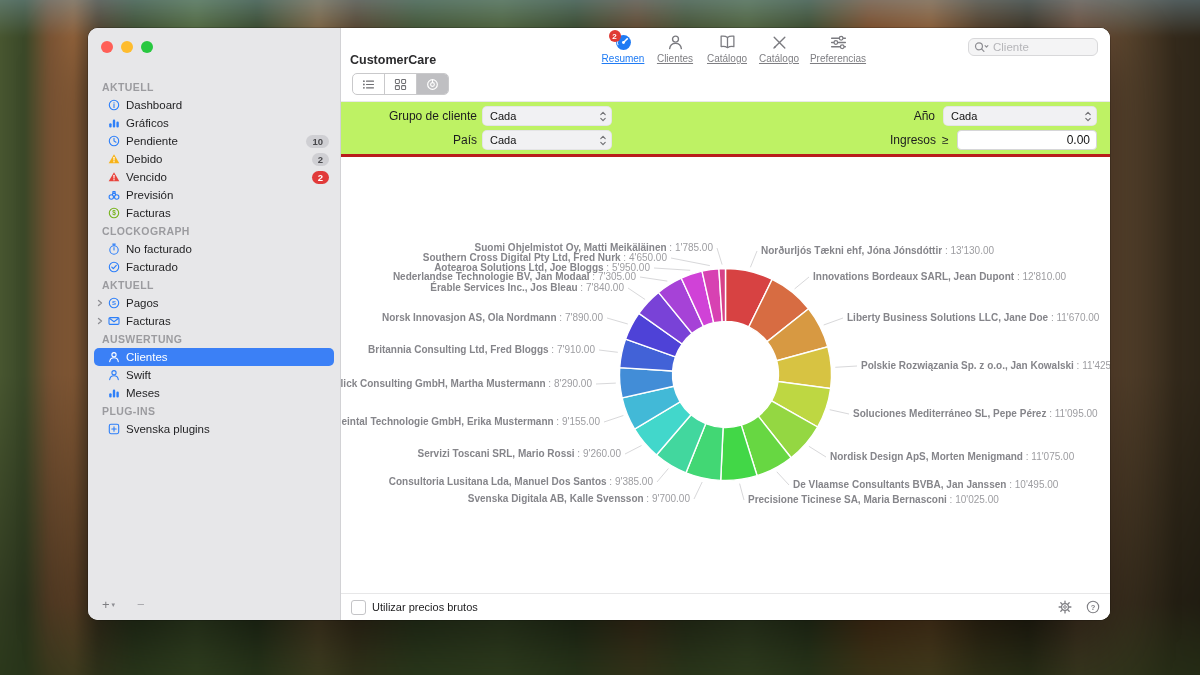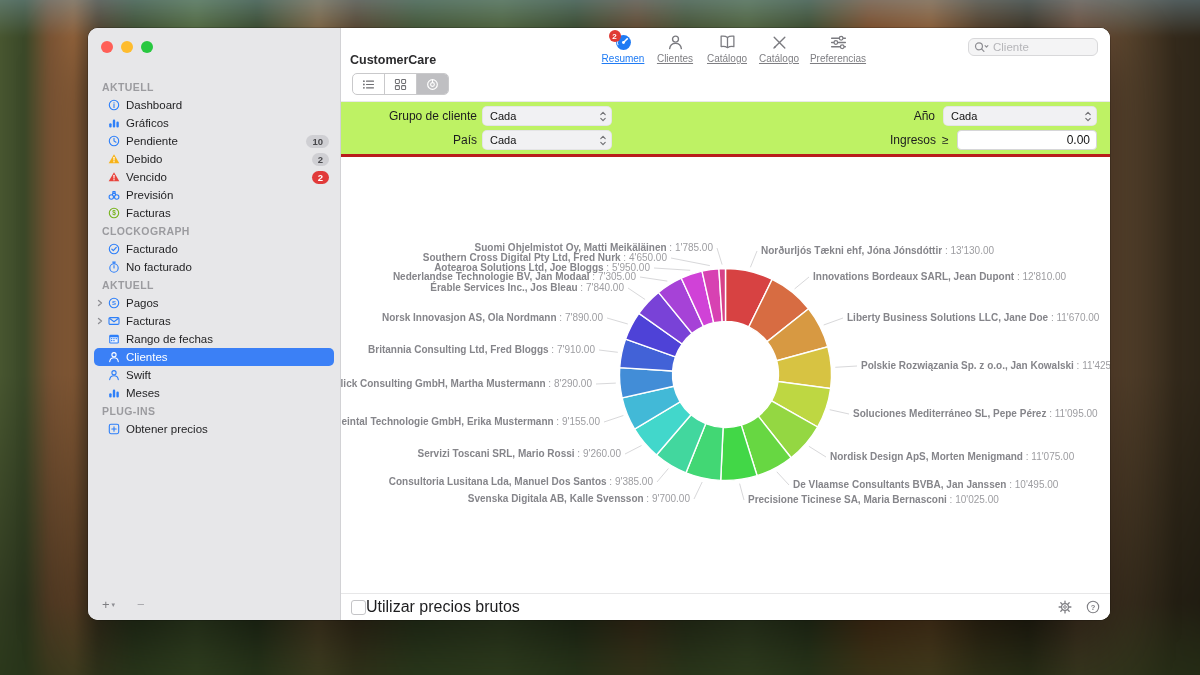--- a/index.html
+++ b/index.html
@@ -79,21 +79,21 @@
     font-size:12px;text-align:right;padding:0 6px;box-sizing:border-box;color:#111;
     font-family:"Liberation Sans",sans-serif;}
   
   .slbl{font-size:10px;font-family:"Liberation Sans",sans-serif;}
   .slbl-name{fill:#85858a;font-weight:700;}
   .slbl-val{fill:#9d9da1;}
   
   .bottombar{position:absolute;z-index:2;left:0;right:0;bottom:0;height:27px;background:#fff;
     border-top:1px solid #e7e7e8;display:flex;align-items:center;padding:0 10px;box-sizing:border-box;}
   .checkbox{width:13px;height:13px;border:1px solid #c4c4c7;border-radius:3px;background:#fff;flex:none;}
-  .cb-label{font-size:16px;color:#1d1d1f;}
+  .cb-label{margin-left:6px;font-size:11px;color:#1d1d1f;}
   .bb-icons{margin-left:auto;display:flex;align-items:center;gap:14px;color:#7e7e83;}
   .icn{display:inline-flex;}
 </style>
 </head>
 <body>
 
 <div class="wallpaper"></div>
 
 <div class="window">
 
@@ -181,35 +181,35 @@
               <text x="6" y="8.4" font-size="6.5" font-weight="bold" text-anchor="middle" fill="currentColor">$</text>
             </svg>
           </span>
           <span class="sb-label">Facturas</span>
         </div>
         <div class="sb-header">CLOCKOGRAPH</div>
         <div class="sb-item">
           <span class="sb-chevron"></span>
           <span class="sb-icon icn" style="color:#2d7ff9">
             <svg width="12" height="12" viewBox="0 0 12 12">
+              <circle cx="6" cy="7" r="4.2" fill="none" stroke="currentColor" stroke-width="1.1"></circle>
+              <path d="M6 7V4.6M4.7 1.1h2.6M6 1.1v1.7" stroke="currentColor" stroke-width="1.1" stroke-linecap="round" fill="none"></path>
+            </svg>
+          </span>
+          <span class="sb-label">No facturado</span>
+        </div>
+        <div class="sb-item">
+          <span class="sb-chevron"></span>
+          <span class="sb-icon icn" style="color:#2d7ff9">
+            <svg width="12" height="12" viewBox="0 0 12 12">
               <circle cx="6" cy="6" r="4.7" fill="none" stroke="currentColor" stroke-width="1.1"></circle>
               <path d="M3.8 6.2 5.3 7.7 8.3 4.4" stroke="currentColor" stroke-width="1.2" fill="none" stroke-linecap="round" stroke-linejoin="round"></path>
             </svg>
           </span>
           <span class="sb-label">Facturado</span>
-        </div>
-        <div class="sb-item">
-          <span class="sb-chevron"></span>
-          <span class="sb-icon icn" style="color:#2d7ff9">
-            <svg width="12" height="12" viewBox="0 0 12 12">
-              <circle cx="6" cy="7" r="4.2" fill="none" stroke="currentColor" stroke-width="1.1"></circle>
-              <path d="M6 7V4.6M4.7 1.1h2.6M6 1.1v1.7" stroke="currentColor" stroke-width="1.1" stroke-linecap="round" fill="none"></path>
-            </svg>
-          </span>
-          <span class="sb-label">No facturado</span>
         </div>
         <div class="sb-header">AKTUELL</div>
         <div class="sb-item">
           <span class="sb-chevron">
             <svg width="8" height="8" viewBox="0 0 8 8">
               <path d="M2.5 1.5 5.5 4 2.5 6.5" fill="none" stroke="currentColor" stroke-width="1.3" stroke-linecap="round" stroke-linejoin="round"></path>
             </svg>
           </span>
           <span class="sb-icon icn" style="color:#2d7ff9">
             <svg width="12" height="12" viewBox="0 0 12 12">
@@ -226,37 +226,21 @@
             </svg>
           </span>
           <span class="sb-icon icn" style="color:#2d7ff9">
             <svg width="12" height="12" viewBox="0 0 12 12">
               <rect x="1" y="2.6" width="10" height="6.8" rx="1.2" fill="none" stroke="currentColor" stroke-width="1.1"></rect>
               <path d="M1.4 3.2 6 6.8l4.6-3.6" fill="none" stroke="currentColor" stroke-width="1.1"></path>
             </svg>
           </span>
           <span class="sb-label">Facturas</span>
         </div>
-        <div class="sb-item">
-          <span class="sb-chevron"></span>
-          <span class="sb-icon icn" style="color:#2d7ff9">
-            <svg width="12" height="12" viewBox="0 0 12 12">
-              <rect x="1.2" y="1.8" width="9.6" height="8.8" rx="1.4" fill="currentColor"></rect>
-              <rect x="2.3" y="4.3" width="7.4" height="5.2" fill="#fff" opacity=".92"></rect>
-              <g fill="currentColor">
-                <rect x="3" y="5.1" width="1.3" height="1.1"></rect>
-                <rect x="5.3" y="5.1" width="1.3" height="1.1"></rect>
-                <rect x="7.6" y="5.1" width="1.3" height="1.1"></rect>
-                <rect x="3" y="7.1" width="1.3" height="1.1"></rect>
-                <rect x="5.3" y="7.1" width="1.3" height="1.1"></rect>
-              </g>
-            </svg>
-          </span>
-          <span class="sb-label">Rango de fechas</span>
-        </div>
+        <div class="sb-header">AUSWERTUNG</div>
         <div class="sb-item selected">
           <span class="sb-chevron"></span>
           <span class="sb-icon icn" style="color:#ffffff">
             <svg width="12" height="12" viewBox="0 0 12 12">
               <circle cx="6" cy="3.7" r="2.1" fill="none" stroke="currentColor" stroke-width="1.1"></circle>
               <path d="M1.7 10.6c.3-2.6 2-3.9 4.3-3.9s4 1.3 4.3 3.9" fill="none" stroke="currentColor" stroke-width="1.1" stroke-linecap="round"></path>
             </svg>
           </span>
           <span class="sb-label">Clientes</span>
         </div>
@@ -283,21 +267,21 @@
         </div>
         <div class="sb-header">PLUG-INS</div>
         <div class="sb-item">
           <span class="sb-chevron"></span>
           <span class="sb-icon icn" style="color:#2d7ff9">
             <svg width="12" height="12" viewBox="0 0 12 12">
               <rect x="1.3" y="1.3" width="9.4" height="9.4" rx="1.6" fill="none" stroke="currentColor" stroke-width="1.1"></rect>
               <path d="M6 3.8v4.4M3.8 6h4.4" stroke="currentColor" stroke-width="1.1" stroke-linecap="round"></path>
             </svg>
           </span>
-          <span class="sb-label">Obtener precios</span>
+          <span class="sb-label">Svenska plugins</span>
         </div>
       </div>
     <div class="sb-footer">
       <span class="sb-add">
         <span>+</span>
         <span class="sb-caret">▾</span>
       </span>
       <span class="sb-remove">−</span>
     </div>
   </div>

